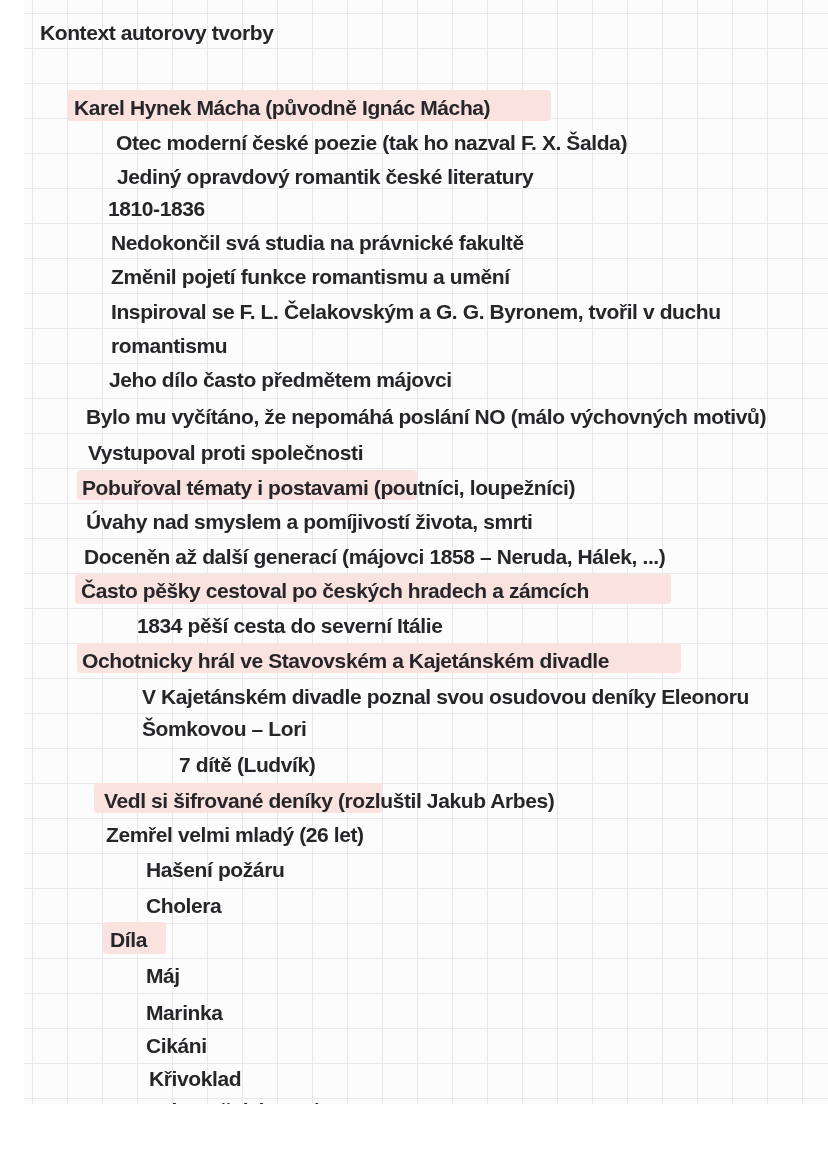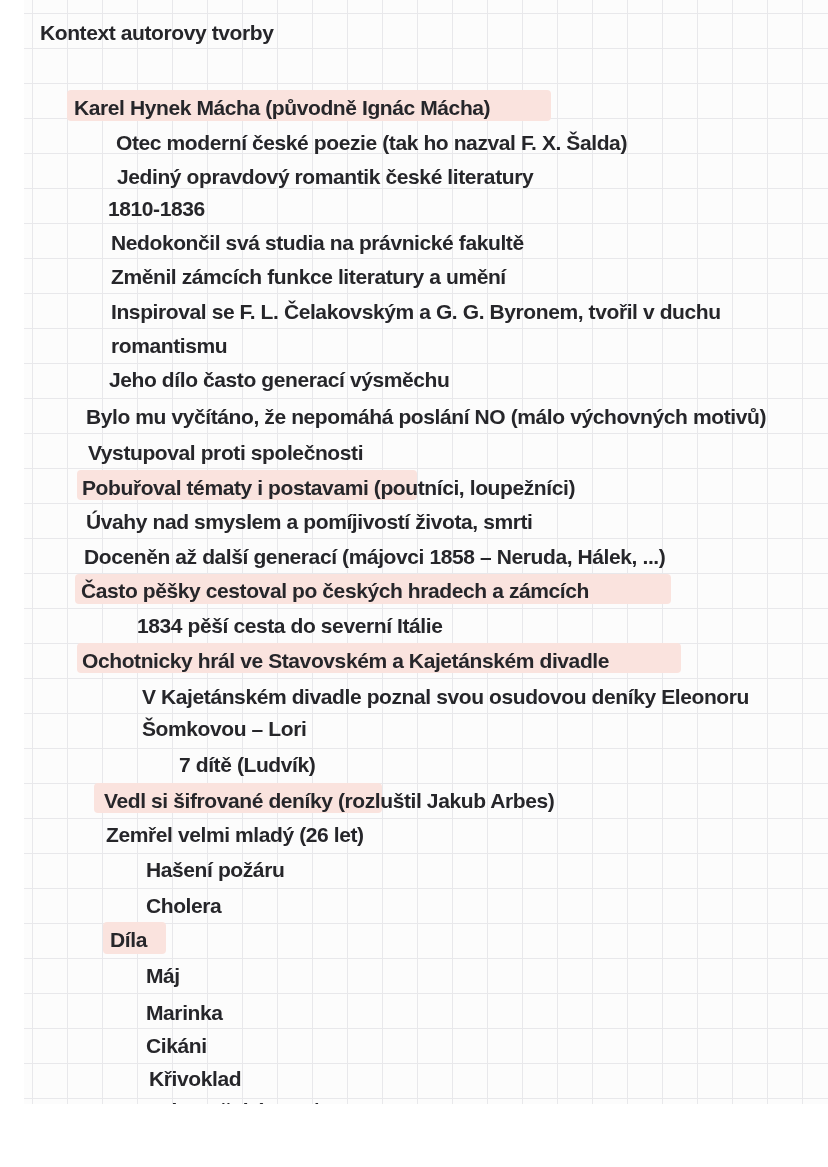--- a/index.html
+++ b/index.html
@@ -53,24 +53,24 @@
 <div class="page" style="--ink: #26262a; --hl: #fae3de; --grid: #e8e8eb; --paper: #fcfcfc; --edge: #f2f2f4;">
   <div class="page-bottom-edge"></div>
   <div id="lines-root">
       <div class="note-line" style="left: 16px; top: 20px;">Kontext autorovy tvorby</div>
       <div class="hl-rect" style="left: 43px; top: 90px; width: 484px; height: 31px;"></div>
       <div class="note-line" style="left: 50px; top: 95px; text-align: right;">Karel Hynek Mácha (původně Ignác Mácha)</div>
       <div class="note-line" style="left: 92px; top: 130px;">Otec moderní české poezie (tak ho nazval F. X. Šalda)</div>
       <div class="note-line" style="left: 93px; top: 164px;">Jediný opravdový romantik české literatury</div>
       <div class="note-line" style="left: 84px; top: 196px;">1810-1836</div>
       <div class="note-line" style="left: 87px; top: 230px;">Nedokončil svá studia na právnické fakultě</div>
-      <div class="note-line" style="left: 87px; top: 264px;">Změnil zámcích funkce literatury a umění</div>
+      <div class="note-line" style="left: 87px; top: 264px;">Změnil pojetí funkce romantismu a umění</div>
       <div class="note-line" style="left: 87px; top: 299px;">Inspiroval se F. L. Čelakovským a G. G. Byronem, tvořil v duchu</div>
       <div class="note-line" style="left: 87px; top: 333px;">romantismu</div>
-      <div class="note-line" style="left: 85px; top: 367px;">Jeho dílo často generací výsměchu</div>
+      <div class="note-line" style="left: 85px; top: 367px;">Jeho dílo často předmětem májovci</div>
       <div class="note-line" style="left: 62px; top: 404px;">Bylo mu vyčítáno, že nepomáhá poslání NO (málo výchovných motivů)</div>
       <div class="note-line" style="left: 64px; top: 440px;">Vystupoval proti společnosti</div>
       <div class="hl-rect" style="left: 53px; top: 470px; width: 340px; height: 30px;"></div>
       <div class="note-line" style="left: 58px; top: 475px;">Pobuřoval tématy i postavami (poutníci, loupežníci)</div>
       <div class="note-line" style="left: 62px; top: 509px;">Úvahy nad smyslem a pomíjivostí života, smrti</div>
       <div class="note-line" style="left: 60px; top: 544px;">Doceněn až další generací (májovci 1858 – Neruda, Hálek, ...)</div>
       <div class="hl-rect" style="left: 51px; top: 574px; width: 596px; height: 30px;"></div>
       <div class="note-line" style="left: 57px; top: 578px;">Často pěšky cestoval po českých hradech a zámcích</div>
       <div class="note-line" style="left: 113px; top: 613px;">1834 pěší cesta do severní Itálie</div>
       <div class="hl-rect" style="left: 53px; top: 643px; width: 604px; height: 30px;"></div>

